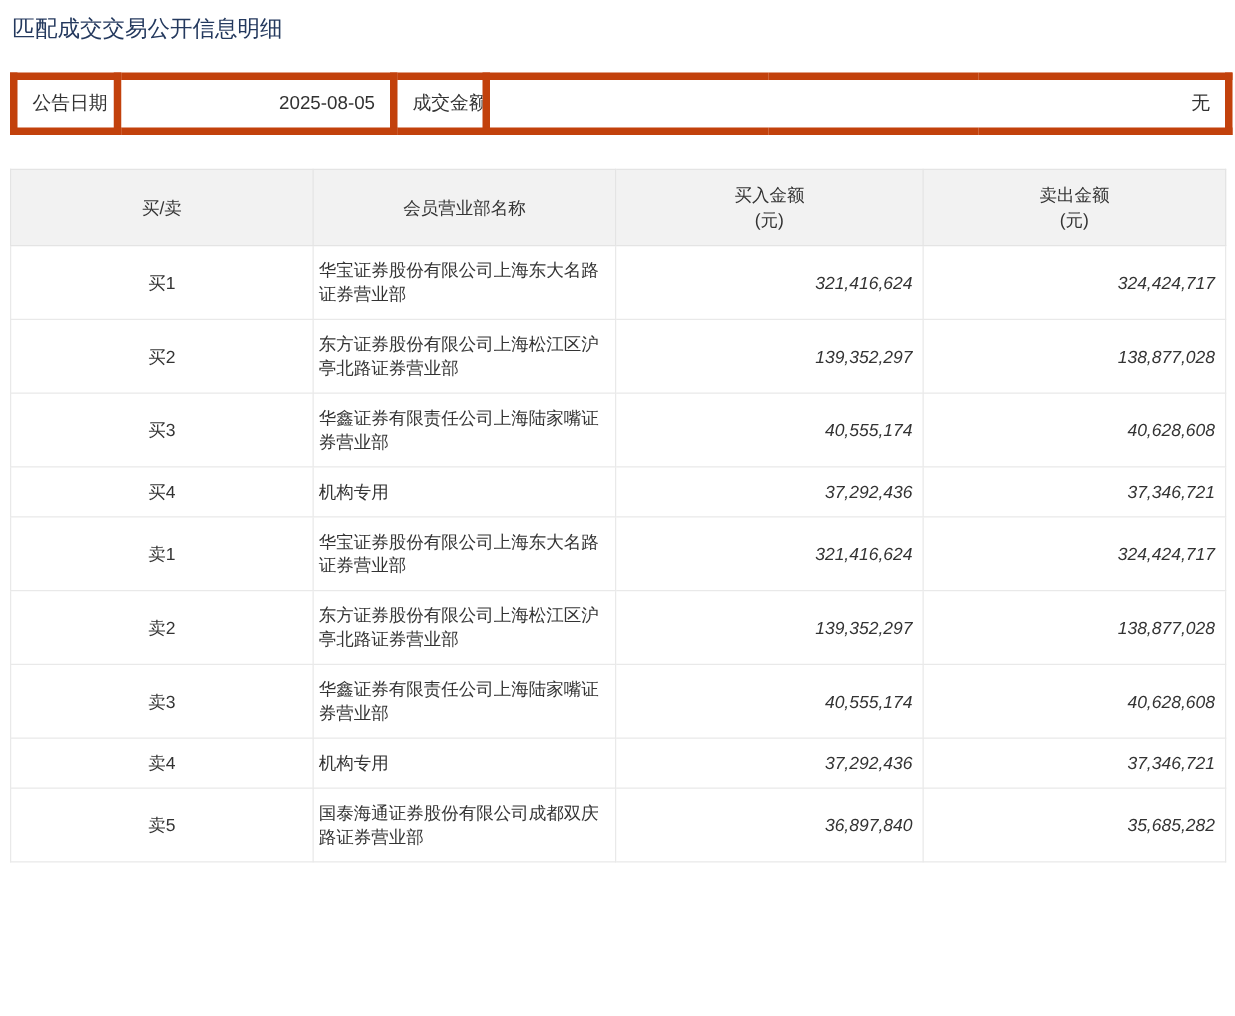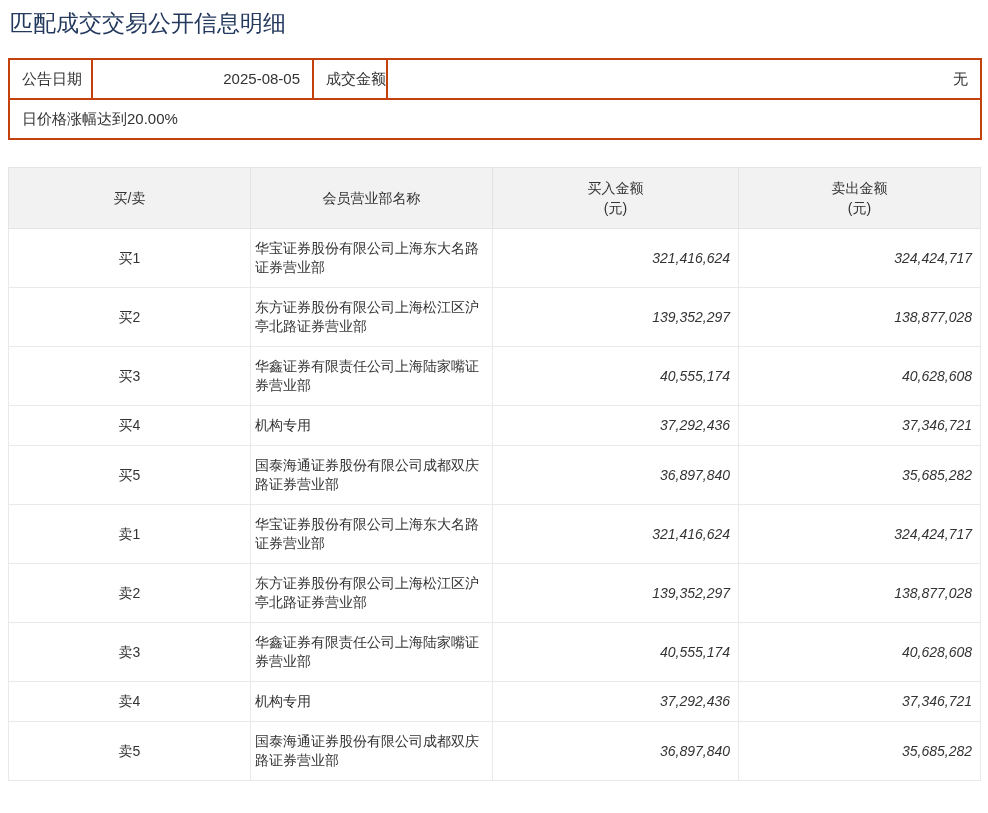--- a/index.html
+++ b/index.html
@@ -6,36 +6,36 @@
   body {
     width:988px; height:813px;
     font-family:"Liberation Sans","DejaVu Sans",sans-serif;
     color:#333333;
     -webkit-font-smoothing:antialiased;
   }
   .page { width:988px; }
 
   .page-title {
     margin:13px 0 0 10px;
-    font-size:23px;
+    font-size:18px;
     font-weight:400;
     color:#24395e;
     line-height:20px;
   }
 
   table { border-collapse:collapse; table-layout:fixed; }
 
   
   .info-table {
     margin:25px 0 0 8px;
     width:972px;
     font-size:15px;
   }
   .info-table td {
-    border:2px solid #c2410c;
+    border:6px solid #c2410c;
     padding:9px 12px;
     line-height:20px;
     background:#ffffff;
     overflow:hidden;
   }
   .info-table td.lbl { white-space:nowrap; padding:9px 8px 9px 12px; }
   .info-table td.val { white-space:nowrap;text-align:right; }
 
   
   .trade-table {
@@ -80,23 +80,20 @@
         <col style="width:168px">
         <col style="width:200px">
     </colgroup>
     <tbody>
       <tr>
         <td class="lbl">公告日期</td>
         <td class="val">2025-08-05</td>
         <td class="lbl">成交金额</td>
         <td class="val" colspan="3">无</td>
       </tr>
-      <tr>
-        <td colspan="6">日价格涨幅达到20.00%</td>
-      </tr>
     </tbody>
   </table>
 
   <table class="trade-table">
     <colgroup>
       <col style="width:242px">
         <col style="width:242px">
         <col style="width:246px">
         <col style="width:242px">
     </colgroup>
@@ -133,26 +130,20 @@
         <td class="amt">40,555,174</td>
         <td class="amt">40,628,608</td>
       </tr>
       <tr>
         <td class="side">买4</td>
         <td class="branch">机构专用</td>
         <td class="amt">37,292,436</td>
         <td class="amt">37,346,721</td>
       </tr>
       <tr>
-        <td class="side">买5</td>
-        <td class="branch">国泰海通证券股份有限公司成都双庆路证券营业部</td>
-        <td class="amt">36,897,840</td>
-        <td class="amt">35,685,282</td>
-      </tr>
-      <tr>
         <td class="side">卖1</td>
         <td class="branch">华宝证券股份有限公司上海东大名路证券营业部</td>
         <td class="amt">321,416,624</td>
         <td class="amt">324,424,717</td>
       </tr>
       <tr>
         <td class="side">卖2</td>
         <td class="branch">东方证券股份有限公司上海松江区沪亭北路证券营业部</td>
         <td class="amt">139,352,297</td>
         <td class="amt">138,877,028</td>

